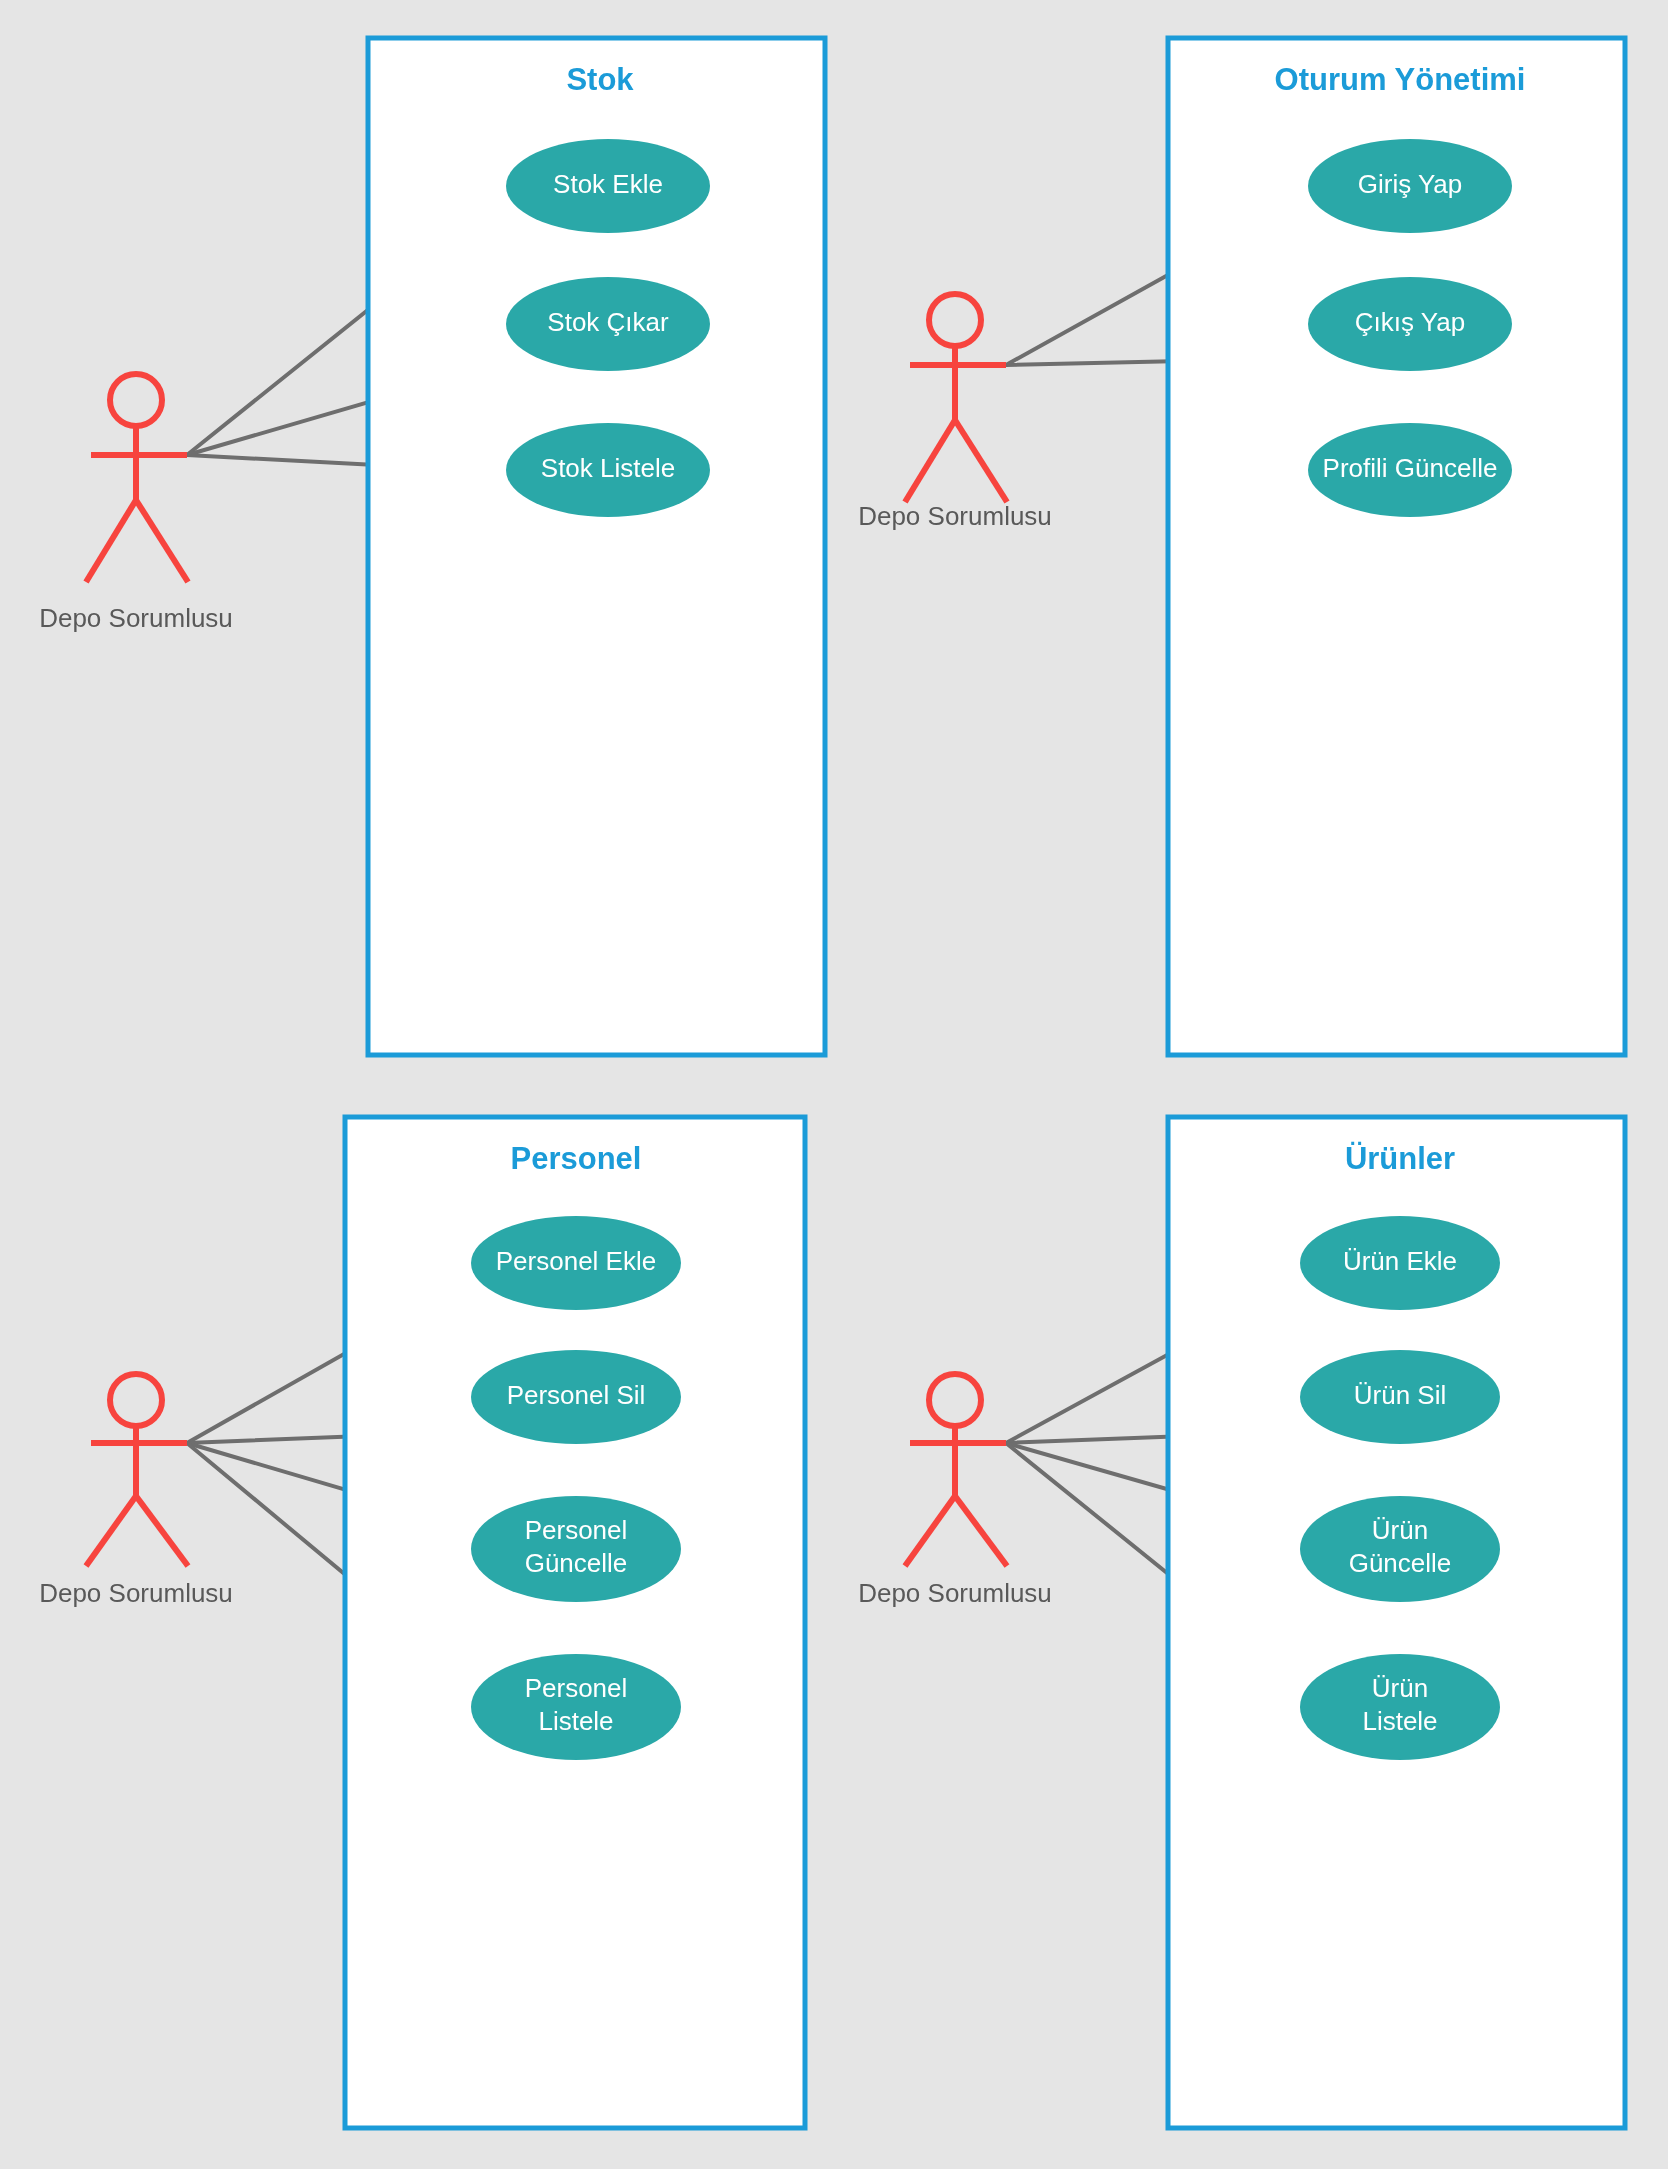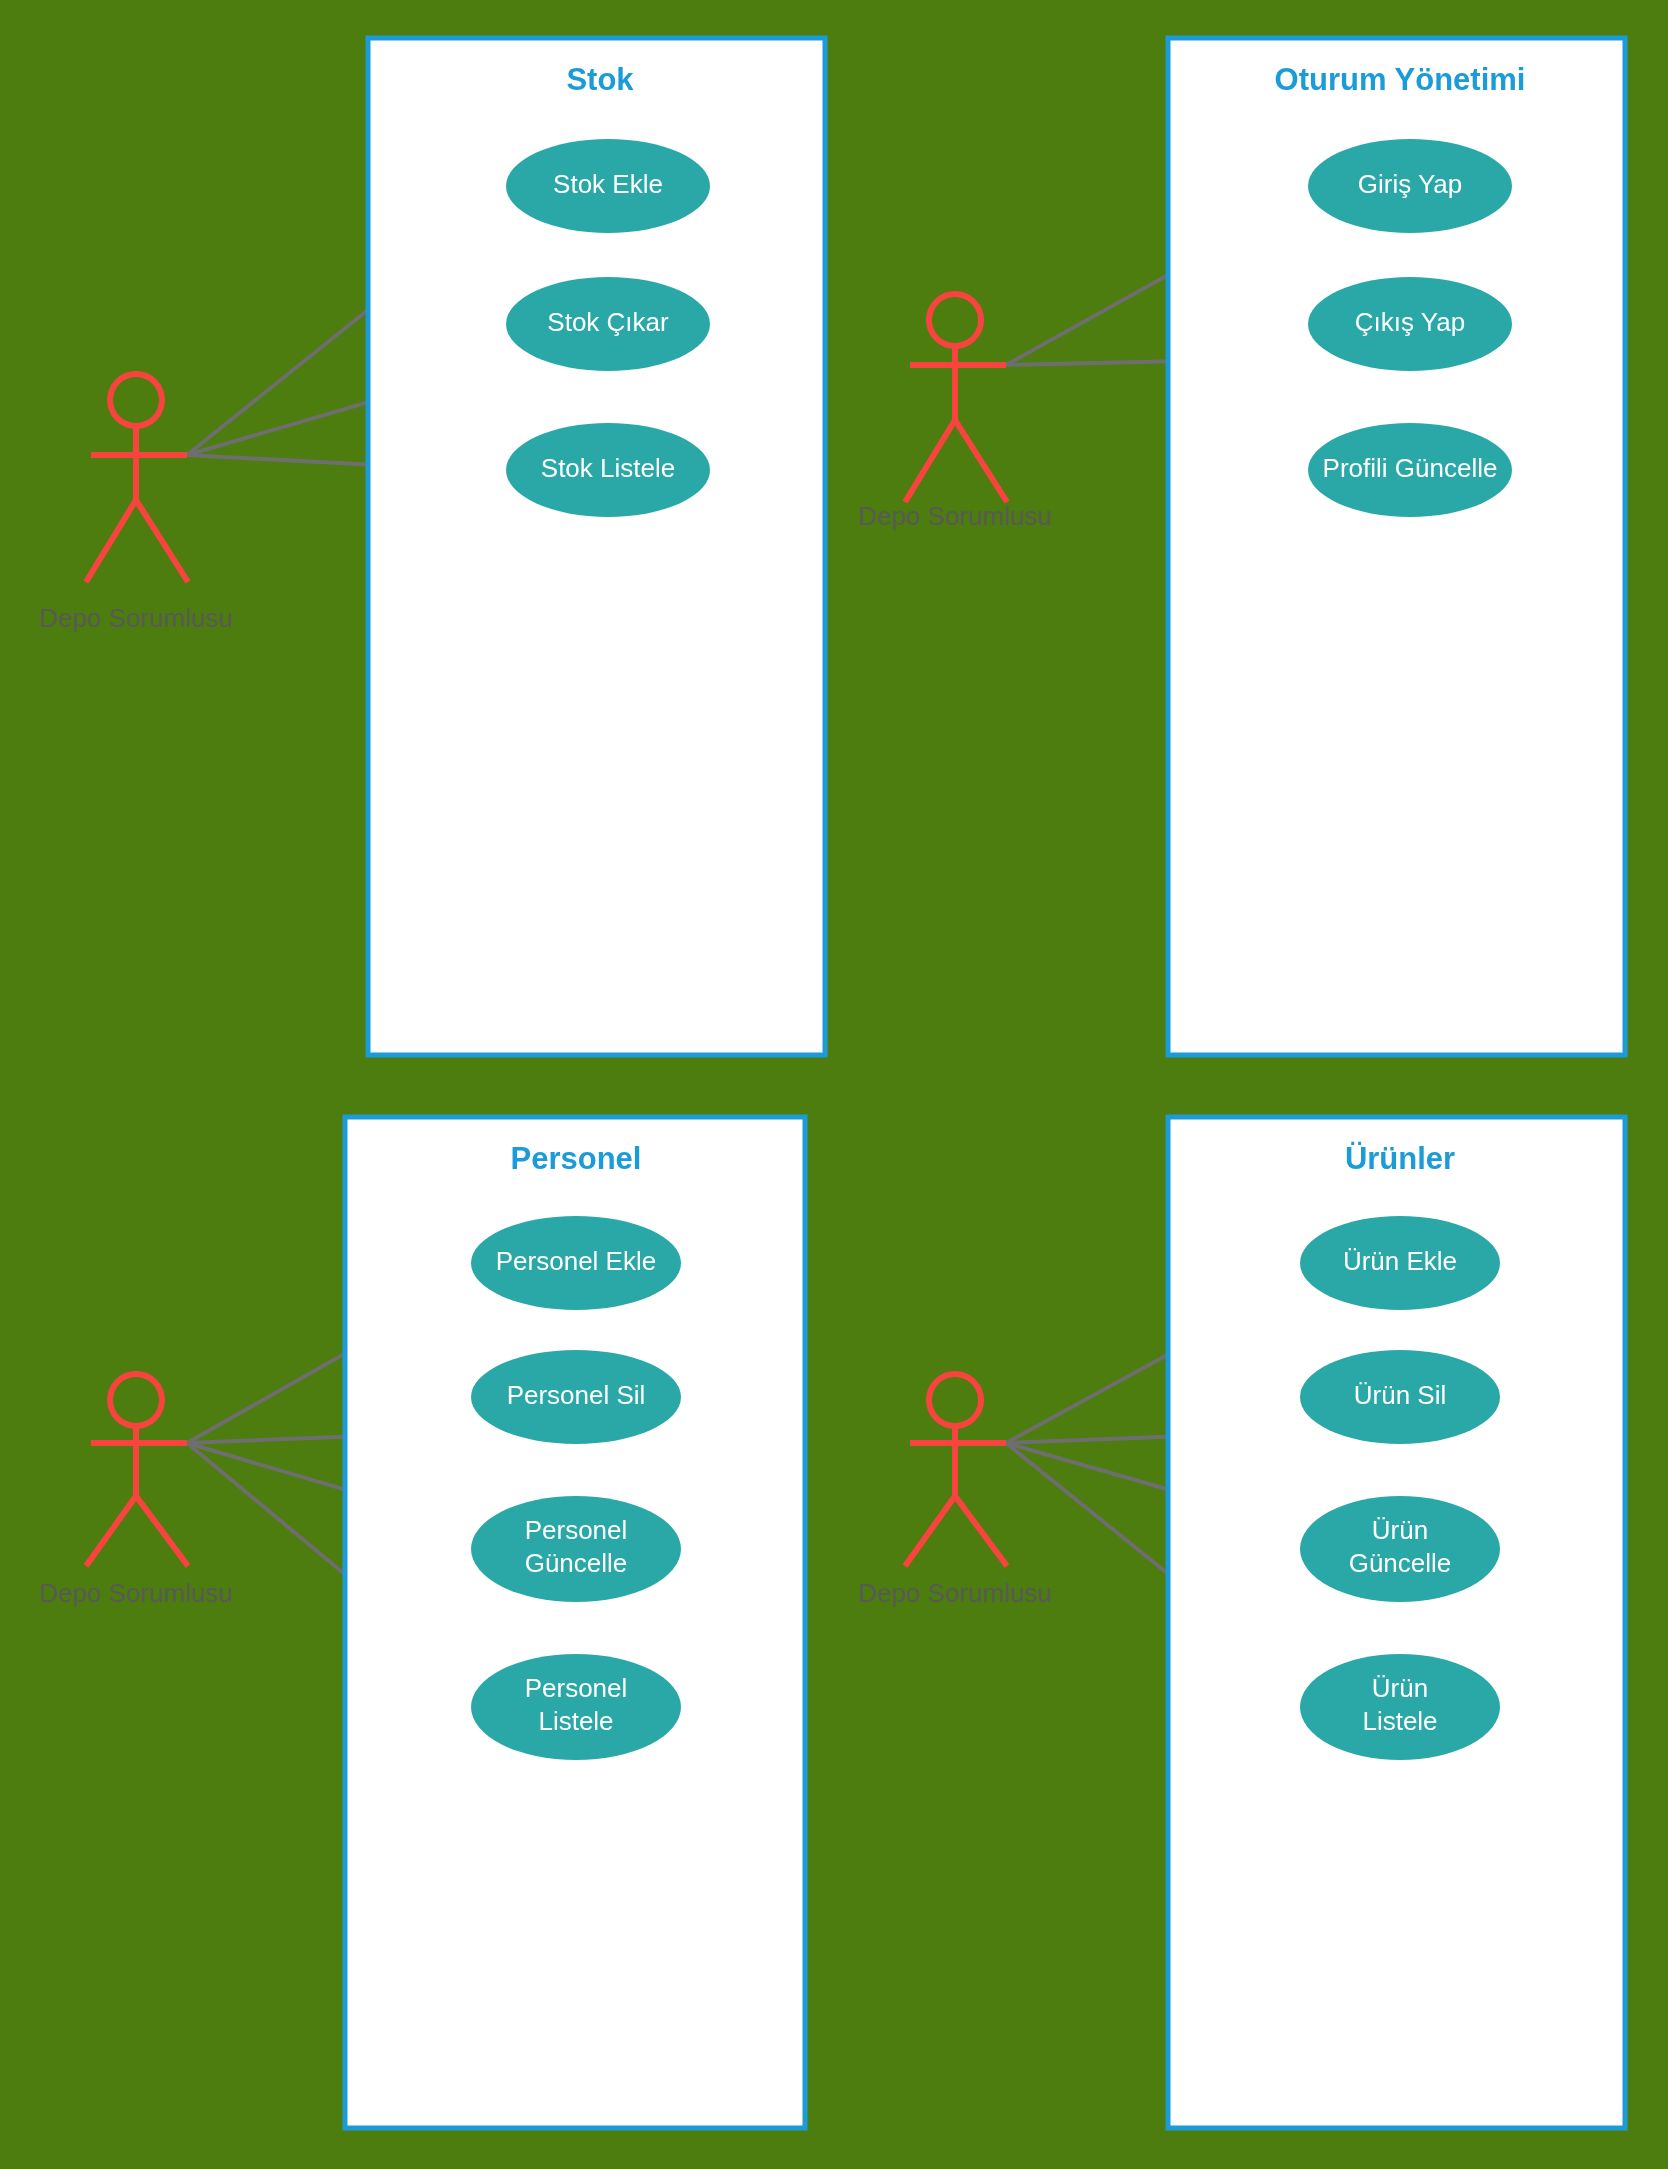--- a/index.html
+++ b/index.html
@@ -7,21 +7,21 @@
     padding: 0;
     background: #ffffff;
   }
   body {
     font-family: "Liberation Sans", sans-serif;
   }
   #canvas-wrap {
     position: relative;
     width: 1668px;
     height: 2169px;
-    background: #4d7c0f;
+    background: #e5e5e5;
     overflow: hidden;
   }
   svg.diagram {
     display: block;
     width: 1668px;
     height: 2169px;
   }
   .sys-box {
     fill: #ffffff;
     stroke: #1B9BD8;

